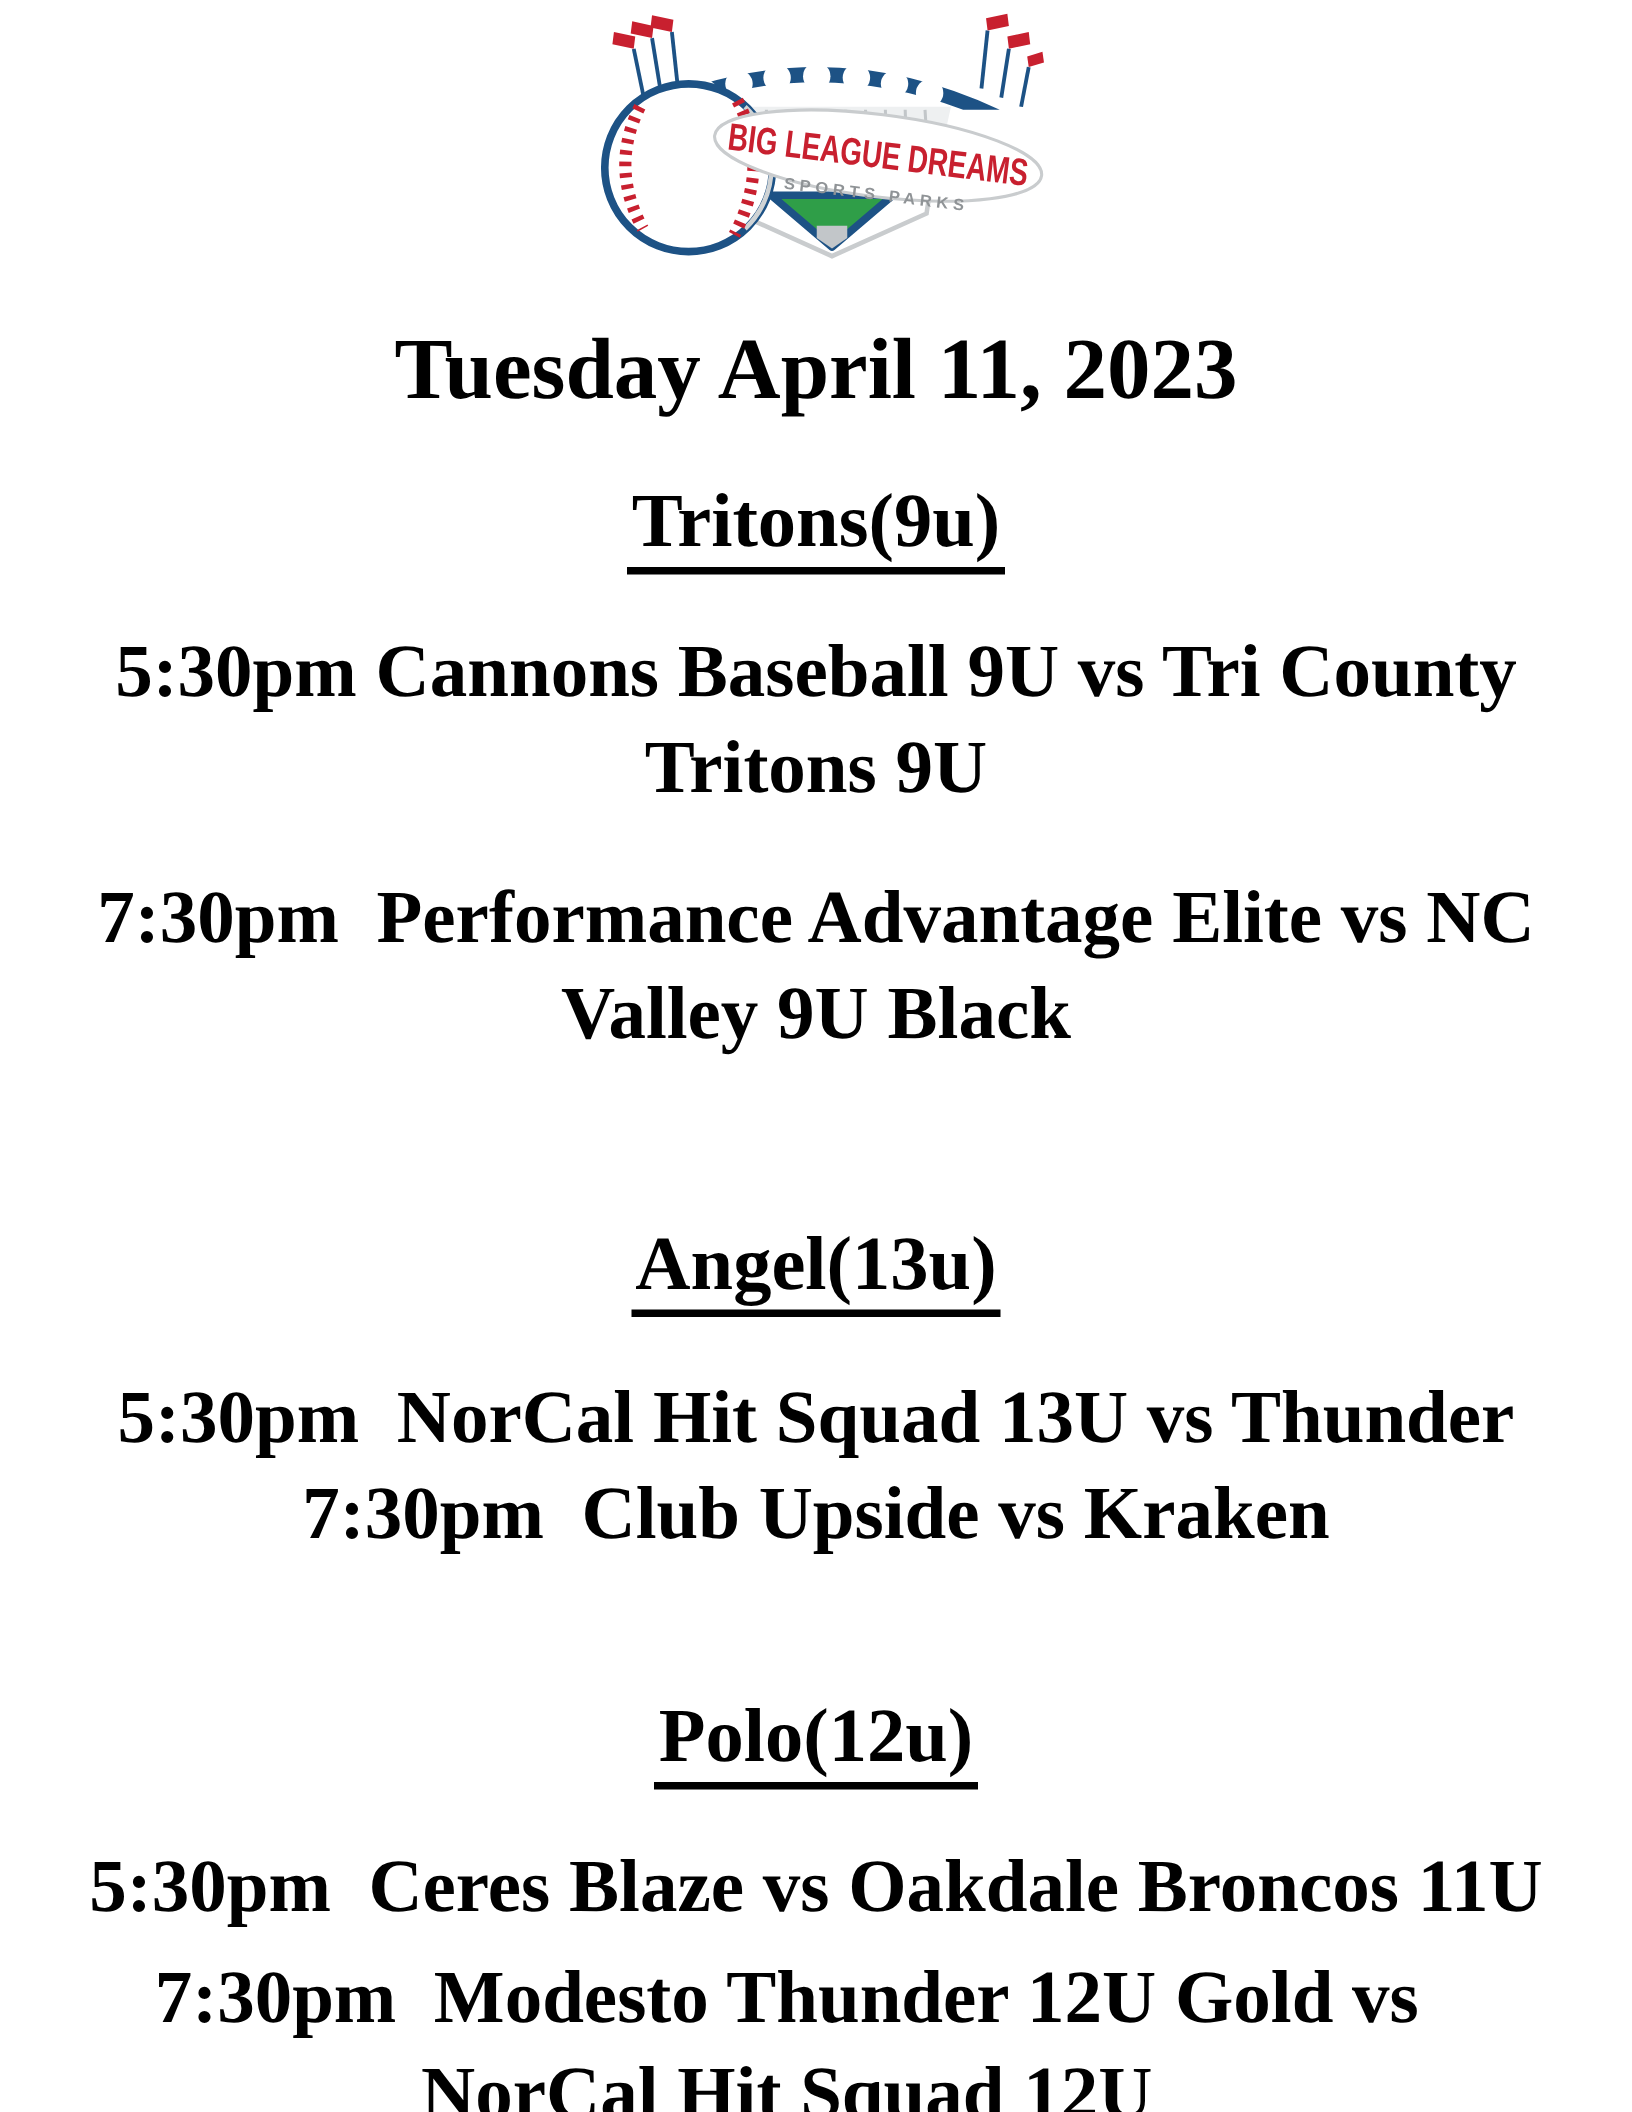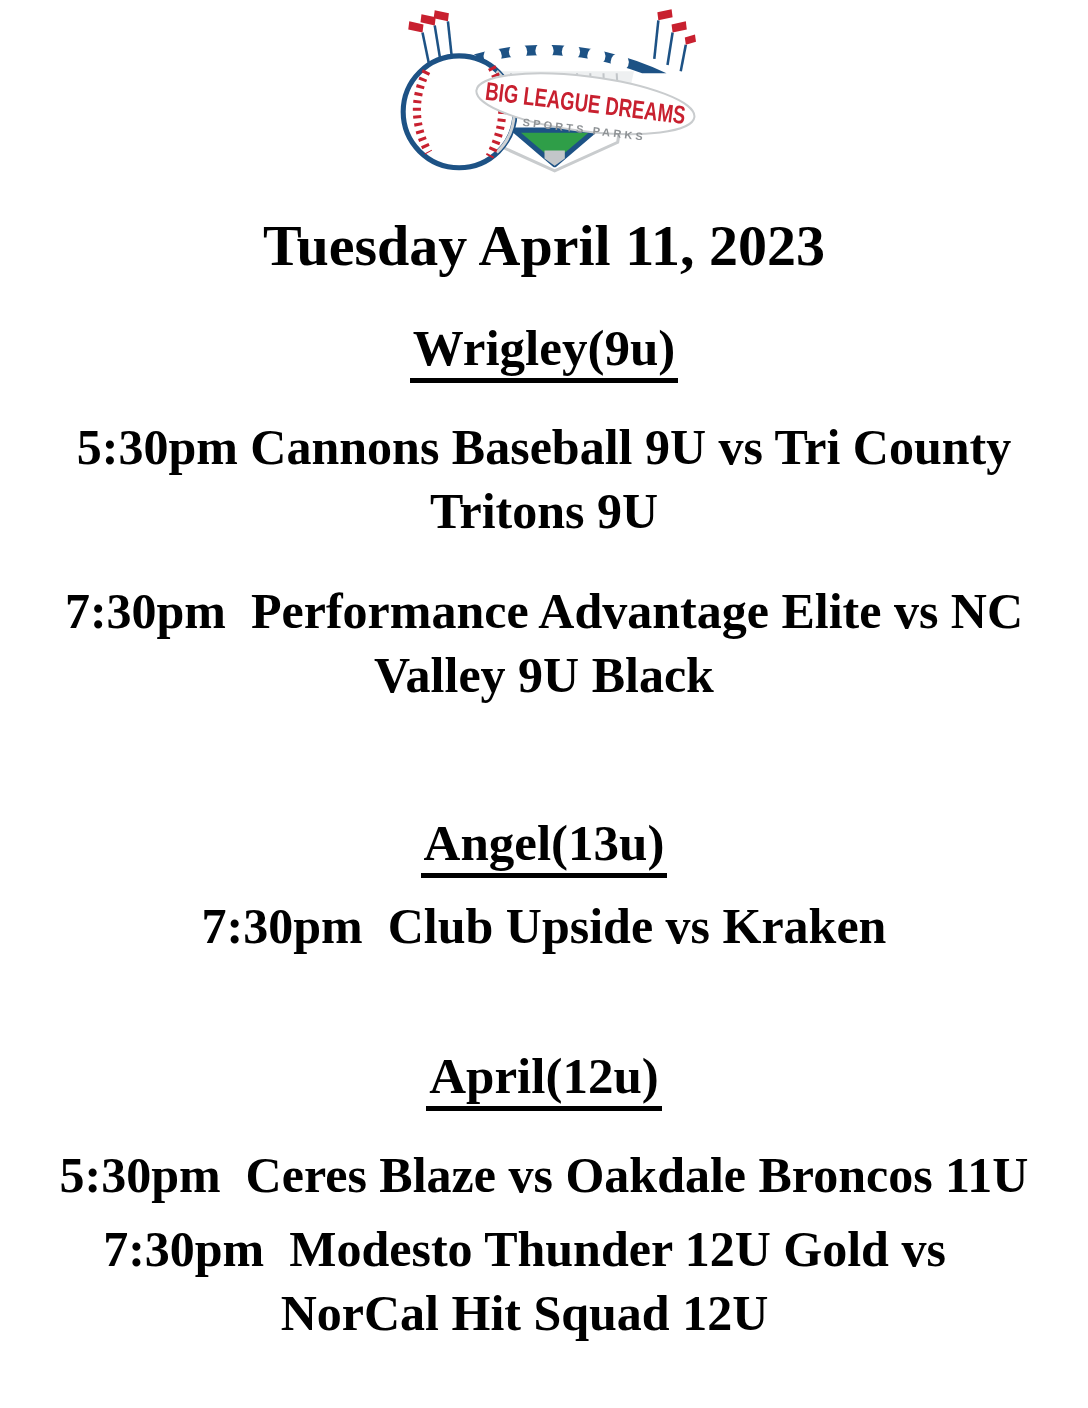--- a/index.html
+++ b/index.html
@@ -43,21 +43,21 @@
     white-space: pre-wrap;
   }
 
   .sec-wrigley { margin-top: 42px; }
   .sec-angel   { margin-top: 108px; }
   .sec-polo    { margin-top: 90px; }
 
   .sec-wrigley .game-first  { margin-top: 32px; }
   .sec-wrigley .game-second { margin-top: 36px; }
   .sec-angel .game-first    { margin-top: 34px; }
-  .sec-angel .game-second   { margin-top: 16px; }
+  .sec-angel .game-second   { }
   .sec-polo .game-first     { margin-top: 32px; }
   .sec-polo .game-second    { margin-top: 10px; margin-left: 32px; }
 
   .logo-main-text {
     font-family: "Liberation Sans", sans-serif;
     font-weight: bold;
     fill: #c8202f;
     stroke: #ffffff;
     stroke-width: 0.9;
     paint-order: stroke;
@@ -140,29 +140,30 @@
         <ellipse cx="190" cy="94" rx="108" ry="27" fill="#ffffff" stroke="#c9ccce" stroke-width="2"></ellipse>
         <text class="logo-main-text" x="190" y="102" font-size="25" text-anchor="middle" textLength="198" lengthAdjust="spacingAndGlyphs">BIG LEAGUE DREAMS</text>
         <text class="logo-sub-text" x="192" y="123" font-size="10.5" text-anchor="middle" textLength="122" lengthAdjust="spacingAndGlyphs">SPORTS PARKS</text>
       </g>
     </svg>
   </div>
 
   <h1 class="title">Tuesday April 11, 2023</h1>
 
   <section class="sec-wrigley">
-    <h2 class="field-heading">Wrigley(9u)</h2>
+    <h2 class="field-heading">Tritons(9u)</h2>
     <p class="game game-first">5:30pm Cannons Baseball 9U vs Tri County Tritons 9U</p>
     <p class="game game-second">7:30pm  Performance Advantage Elite vs NC Valley 9U Black</p>
   </section>
 
   <section class="sec-angel">
     <h2 class="field-heading">Angel(13u)</h2>
+    <p class="game game-first">5:30pm  NorCal Hit Squad 13U vs Thunder</p>
     <p class="game game-second">7:30pm  Club Upside vs Kraken</p>
   </section>
 
   <section class="sec-polo">
-    <h2 class="field-heading">April(12u)</h2>
+    <h2 class="field-heading">Polo(12u)</h2>
     <p class="game game-first">5:30pm  Ceres Blaze vs Oakdale Broncos 11U</p>
     <p class="game game-second">7:30pm  Modesto Thunder 12U Gold vs NorCal Hit Squad 12U</p>
   </section>
 
 </div>
 
 </body></html>

